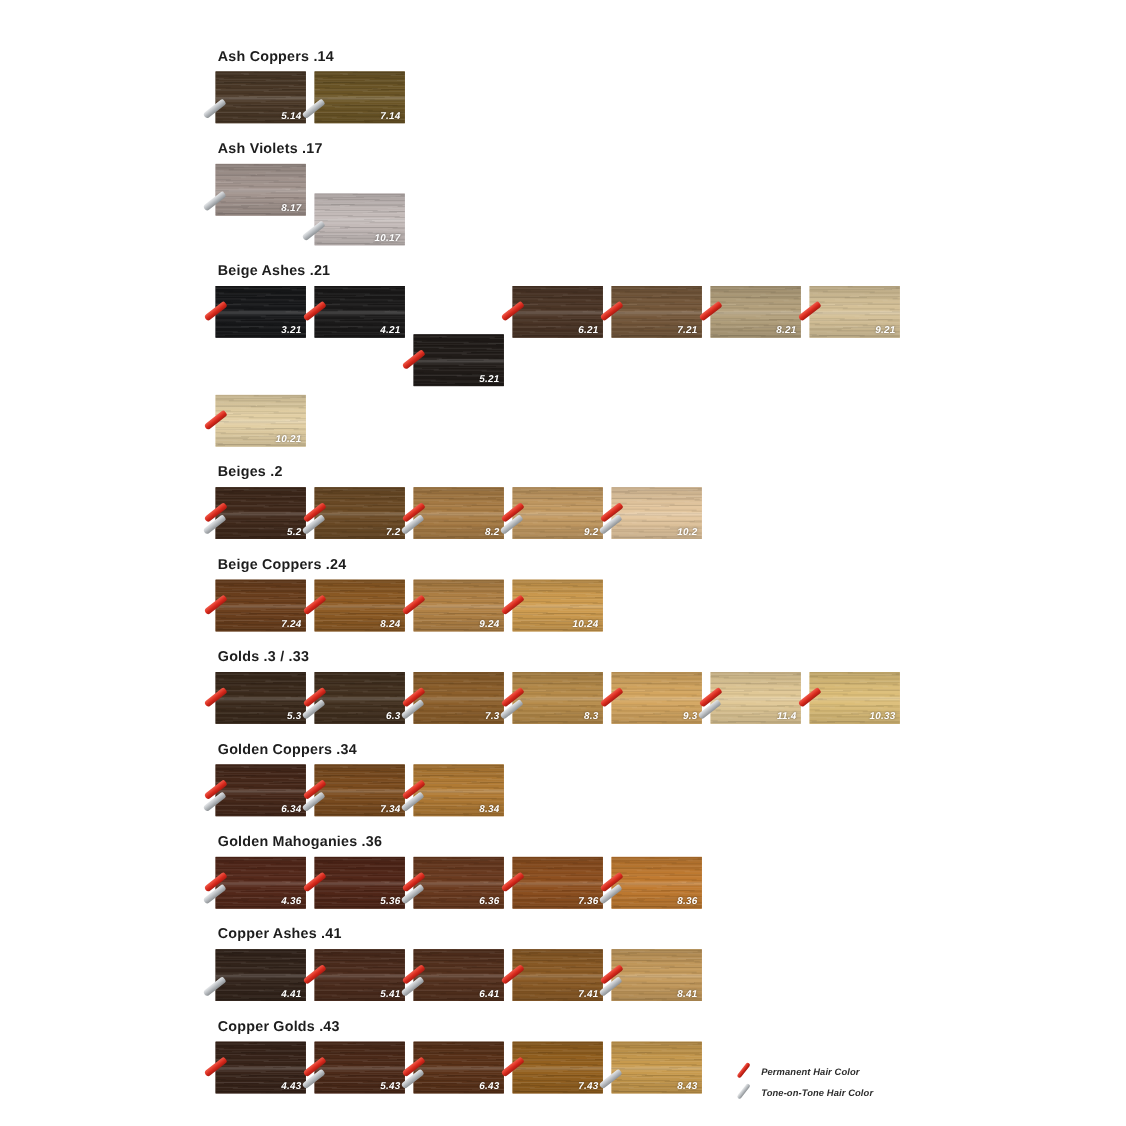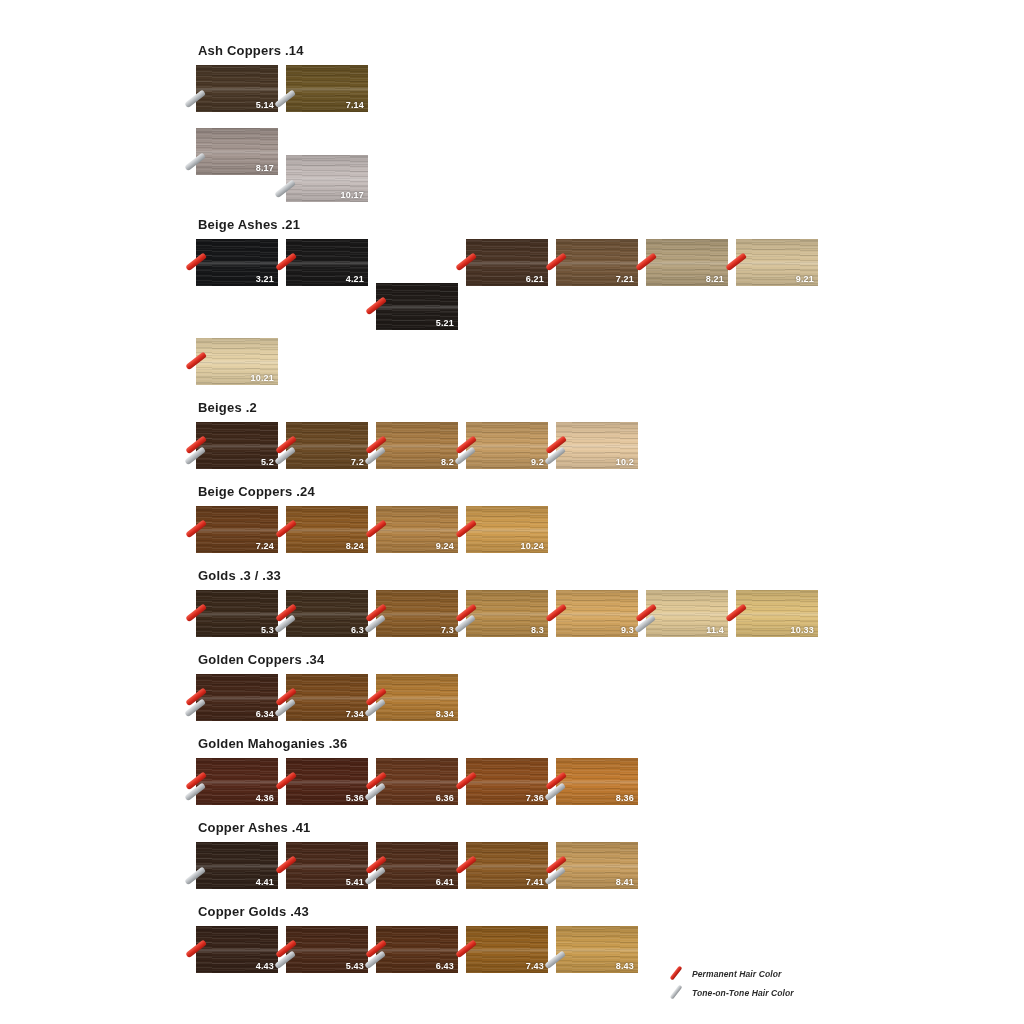--- a/index.html
+++ b/index.html
@@ -37,20 +37,21 @@
     color: #1d1d1d;
     letter-spacing: 0.2px;
     line-height: 14px;
     margin: 0 0 7px 2px;
     white-space: nowrap;
   }
   .swatch-row {
     display: flex;
     flex-wrap: wrap;
     width: 650px;
+    font-style: italic;
   }
   .swatch {
     position: relative;
     width: 82px;
     height: 47px;
     margin-right: 8px;
     margin-bottom: 8px;
     overflow: visible;
     background-repeat: no-repeat;
   }
@@ -216,20 +217,21 @@
             <div class="shadeband"></div>
             <div class="sheen"></div>
             <div class="markers">
               <div class="marker tone"></div>
             </div>
             <div class="swatch-code">7.14</div>
           </div>
         </div>
       </div>
       <div class="shade-group">
+        <div class="group-title">Ash Violets .17</div>
         <div class="swatch-row">
           <div class="swatch" style="background: rgb(162, 148, 142);">
             <div class="fill" style="background: rgb(162, 148, 142);"></div>
             <div class="shadeband"></div>
             <div class="sheen"></div>
             <div class="markers">
               <div class="marker tone"></div>
             </div>
             <div class="swatch-code">8.17</div>
           </div>

